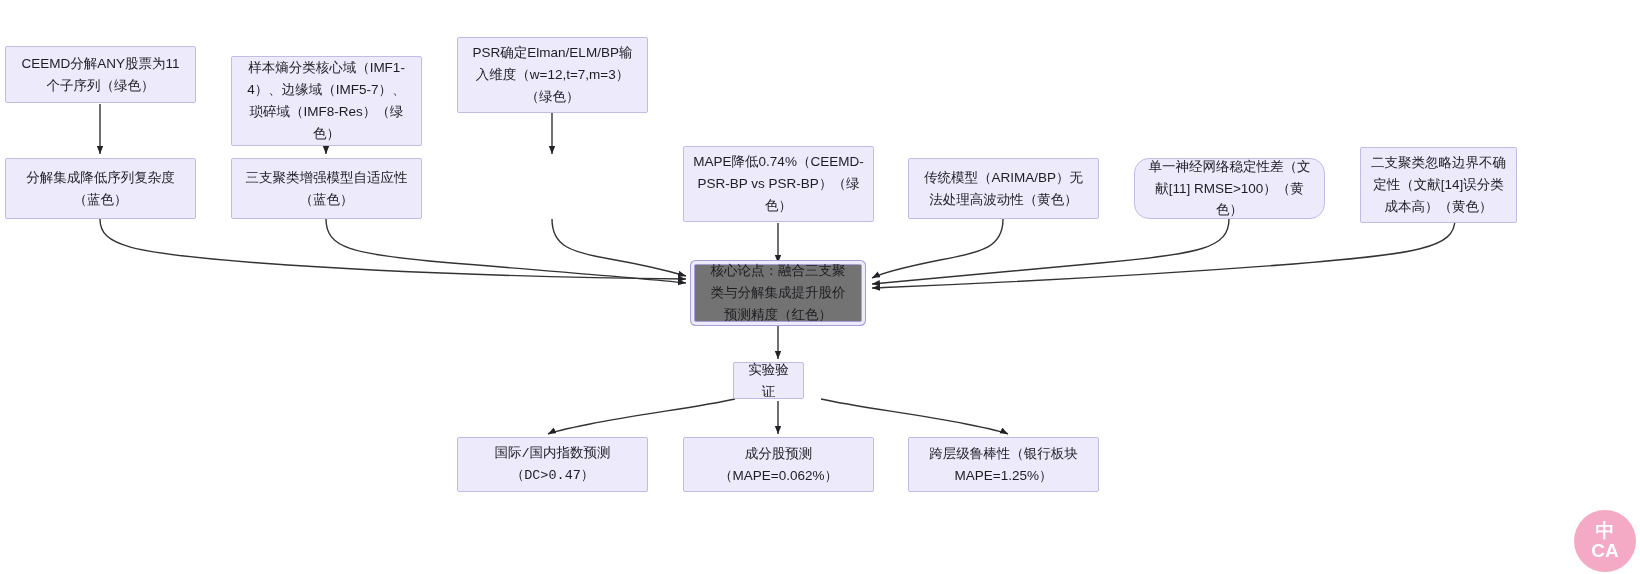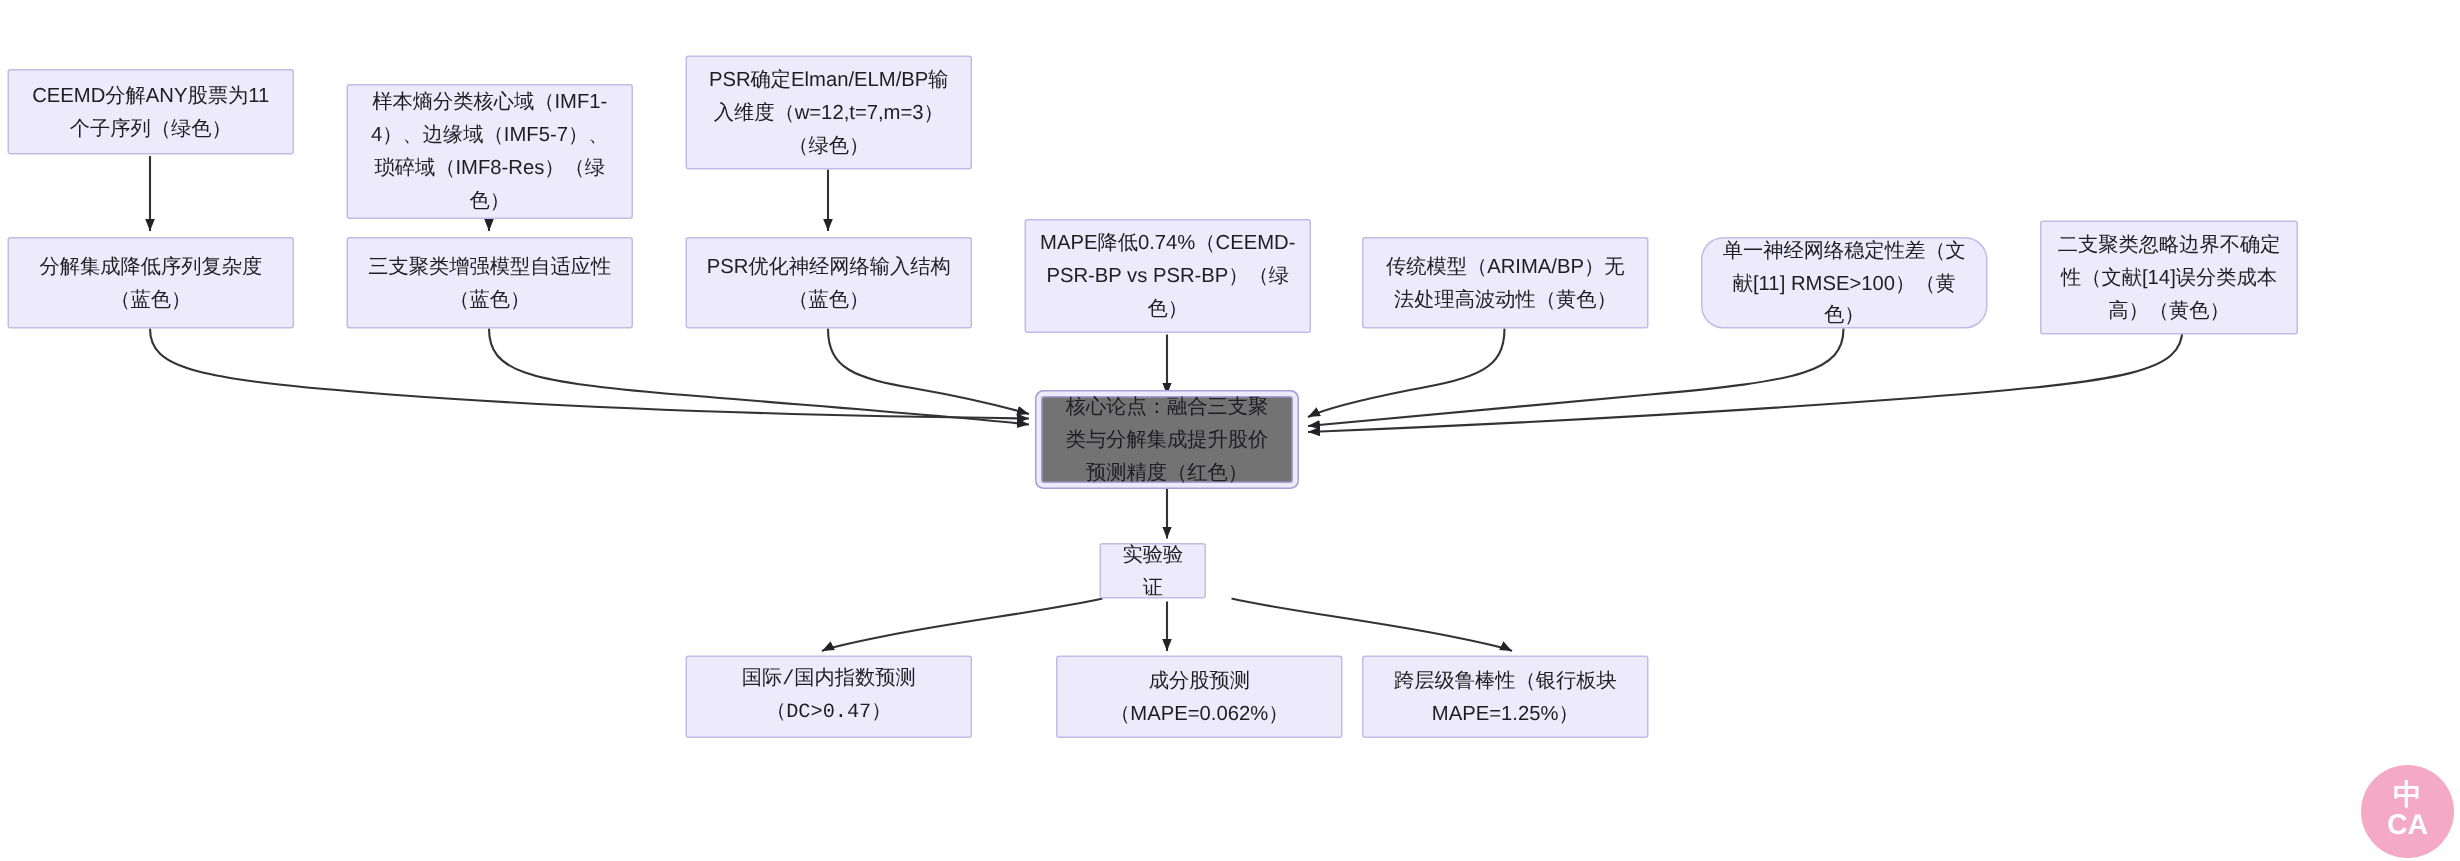--- a/index.html
+++ b/index.html
@@ -116,48 +116,45 @@
   <div class="node" style="left:457px; top:37px; width:191px; height:76px;">
     <span class="label">PSR确定Elman/ELM/BP输入维度（w=12,t=7,m=3）（绿色）</span>
   </div>
 
   <div class="node" style="left:5px; top:158px; width:191px; height:61px;align-items:center;">
     <span class="label">分解集成降低序列复杂度（蓝色）</span>
   </div>
   <div class="node" style="left:231px; top:158px; width:191px; height:61px;">
     <span class="label">三支聚类增强模型自适应性（蓝色）</span>
   </div>
-  <div class="node" style="left:457px; top:158px; width:191px; height:61px;">
-    <span class="label">PSR优化神经网络输入结构（蓝色）</span>
-  </div>
   <div class="node" style="left:683px; top:146px; width:191px; height:76px;">
     <span class="label">MAPE降低0.74%（CEEMD-PSR-BP vs PSR-BP）（绿色）</span>
   </div>
   <div class="node" style="left:908px; top:158px; width:191px; height:61px;">
     <span class="label">传统模型（ARIMA/BP）无法处理高波动性（黄色）</span>
   </div>
   <div class="node" style="left:1134px; top:158px; width:191px; height:61px;border-radius:15px;">
     <span class="label">单一神经网络稳定性差（文献[11] RMSE&gt;100）（黄色）</span>
   </div>
-  <div class="node" style="left:1360px; top:147px; width:172px; height:76px;">
+  <div class="node" style="left:1360px; top:147px; width:157px; height:76px;">
     <span class="label">二支聚类忽略边界不确定性（文献[14]误分类成本高）（黄色）</span>
   </div>
 
   <div class="node core" style="left:694px; top:264px; width:168px; height:58px;">
     <span class="label">核心论点：融合三支聚类与分解集成提升股价预测精度（红色）</span>
   </div>
 
   <div class="node" style="left:733px; top:362px; width:71px; height:37px;">
     <span class="label">实验验证</span>
   </div>
 
   <div class="node" style="left:457px; top:437px; width:191px; height:55px;font-family:Liberation Mono, monospace;">
     <span class="label">国际/国内指数预测（DC&gt;0.47）</span>
   </div>
-  <div class="node" style="left:704px; top:437px; width:191px; height:55px;justify-content:flex-end;">
+  <div class="node" style="left:683px; top:437px; width:191px; height:55px;justify-content:flex-end;">
     <span class="label">成分股预测（MAPE=0.062%）</span>
   </div>
   <div class="node" style="left:908px; top:437px; width:191px; height:55px;">
     <span class="label">跨层级鲁棒性（银行板块MAPE=1.25%）</span>
   </div>
 
   <div class="watermark">
     <div>
       <span>中</span>
       <span>CA</span>

